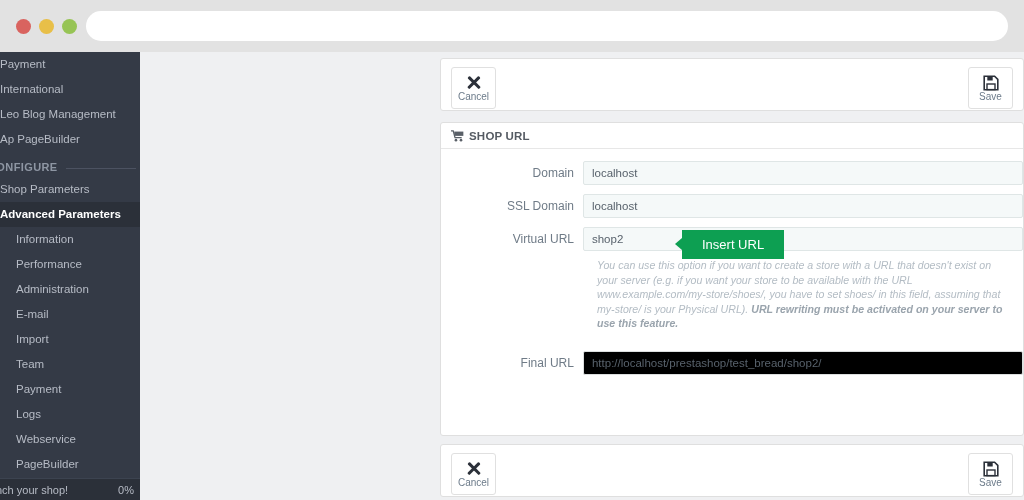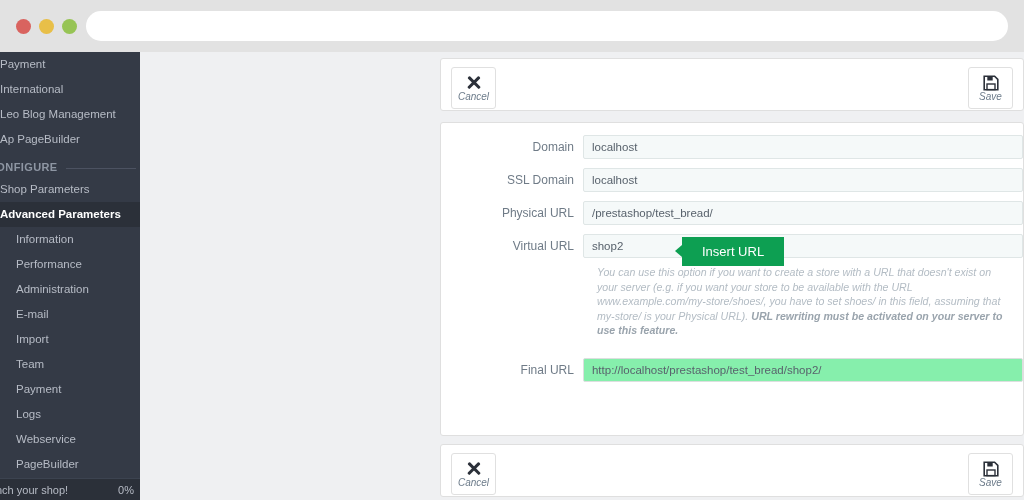--- a/index.html
+++ b/index.html
@@ -130,21 +130,20 @@
     justify-content: center;
     cursor: pointer;
     gap: 1px;
   }
   .toolbar-btn.left  { left: 10px; }
   .toolbar-btn.right { right: 10px; }
   .toolbar-btn .lbl {
     font-size: 10px;
     color: #6c7b8a;
     line-height: 10px;
-    font-style: italic;
   }
   .icon-x {
     width: 16px; height: 16px;
     position: relative;
   }
   .icon-x::before, .icon-x::after {
     content: "";
     position: absolute;
     left: 0; top: 6px;
     width: 16px; height: 3.4px;
@@ -190,21 +189,21 @@
     background: #f5f9f9;
     border: 1px solid #dfe6e6;
     border-radius: 2px;
     font-size: 11.5px;
     color: #58626c;
     padding: 0 8px;
     font-family: "Liberation Sans", sans-serif;
     outline: none;
   }
   .form-input.readonly {
-    background: #86efac;
+    background: #000000;
     border-color: #dcdfdf;
   }
   .help {
     width: 412px;
     margin: -2px 0 10px 156px;
     font-size: 10.6px;
     font-style: italic;
     color: #b3bcc4;
     line-height: 14.5px;
   }
@@ -284,37 +283,42 @@
         <svg width="16" height="16" viewBox="0 0 16 16">
           <path d="M1.2 1.2h10.4l3.2 3.2v10.4H1.2z" fill="none" stroke="#2b3039" stroke-width="1.6"></path>
           <rect x="4.3" y="1.2" width="5.4" height="4.3" fill="#2b3039"></rect>
           <rect x="4" y="9" width="8" height="5.6" fill="none" stroke="#2b3039" stroke-width="1.4"></rect>
         </svg>
         <span class="lbl">Save</span>
       </div>
     </div>
 
     <section class="panel" id="form-panel">
+      <div class="panel-head">
+        <svg width="13" height="12" viewBox="0 0 20 18">
+          <path d="M0 1h3.4l2.8 10.4h10.2" fill="none" stroke="#5a6068" stroke-width="2"></path>
+          <rect x="5" y="2.2" width="14" height="6.6" fill="#5a6068"></rect>
+          <circle cx="7.6" cy="15.4" r="2" fill="#5a6068"></circle>
+          <circle cx="15.4" cy="15.4" r="2" fill="#5a6068"></circle>
+        </svg>
+        <span class="title">SHOP URL</span>
+      </div>
 
       <div class="panel-body">
 
         <div class="form-row">
           <label class="form-label">Domain</label>
           <input class="form-input" type="text" value="localhost" style="">
         </div>
 
         <div class="form-row">
           <label class="form-label">SSL Domain</label>
           <input class="form-input" type="text" value="localhost" style="">
         </div>
 
-        <div class="form-row">
-          <label class="form-label">Physical URL</label>
-          <input class="form-input" type="text" value="/prestashop/test_bread/" style="">
-        </div>
 
         <div class="form-row" style="position:relative;">
           <label class="form-label">Virtual URL</label>
           <input class="form-input" type="text" value="shop2" style="">
           <div id="insert-url-tooltip">
             <span>Insert URL</span>
           </div>
         </div>
         <div class="help">
           <span>You can use this option if you want to create a store with a URL that doesn't exist on your server (e.g. if you want your store to be available with the URL www.example.com/my-store/shoes/, you have to set shoes/ in this field, assuming that my-store/ is your Physical URL).</span>

